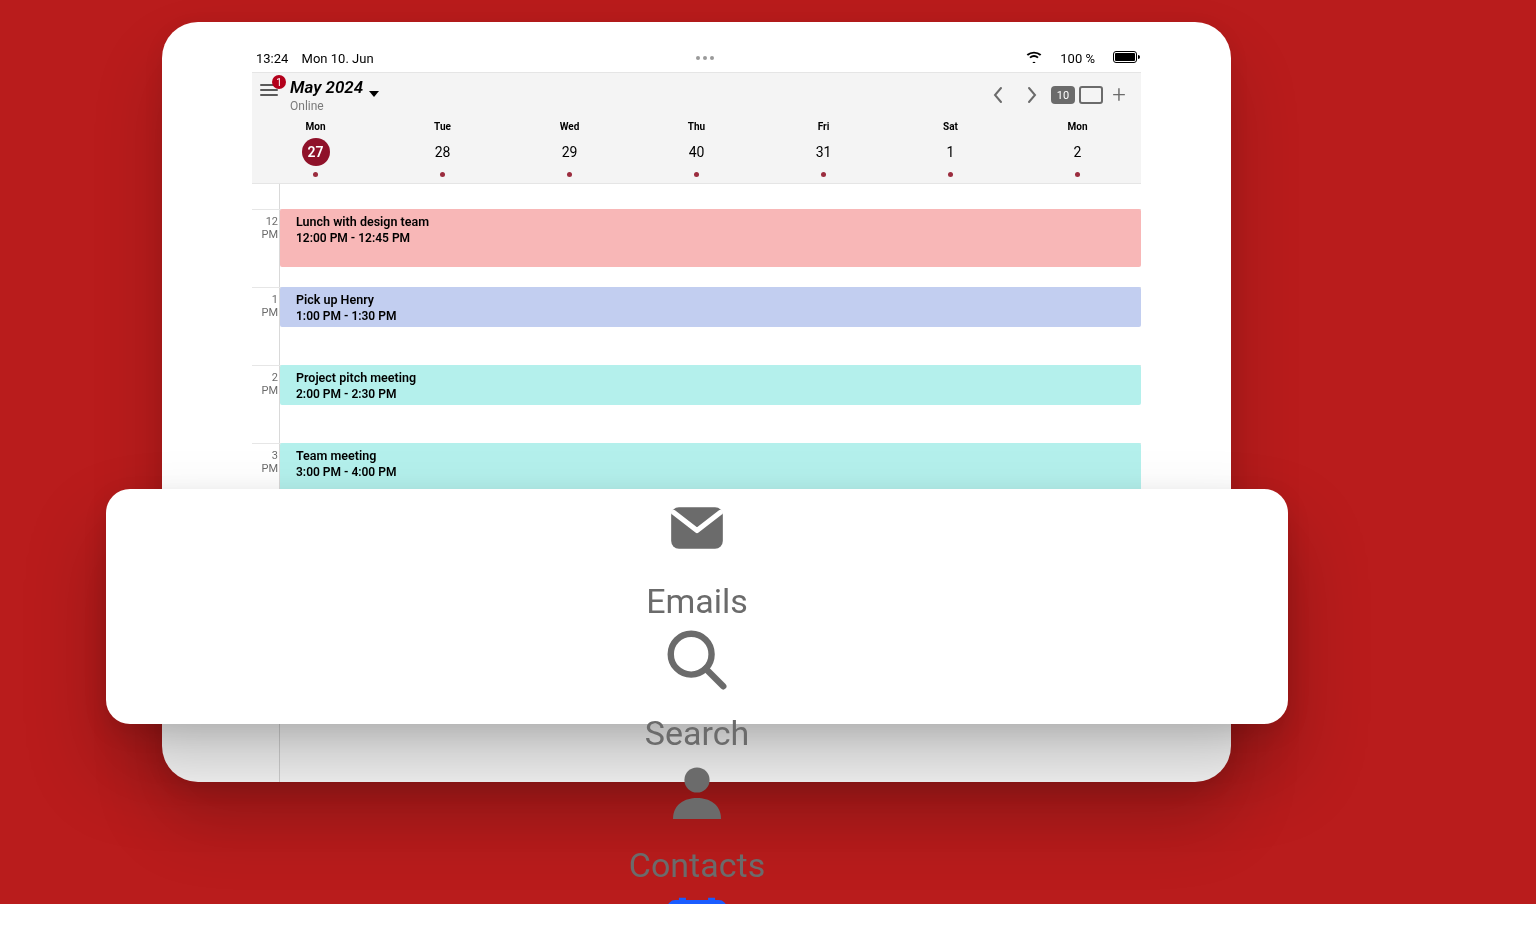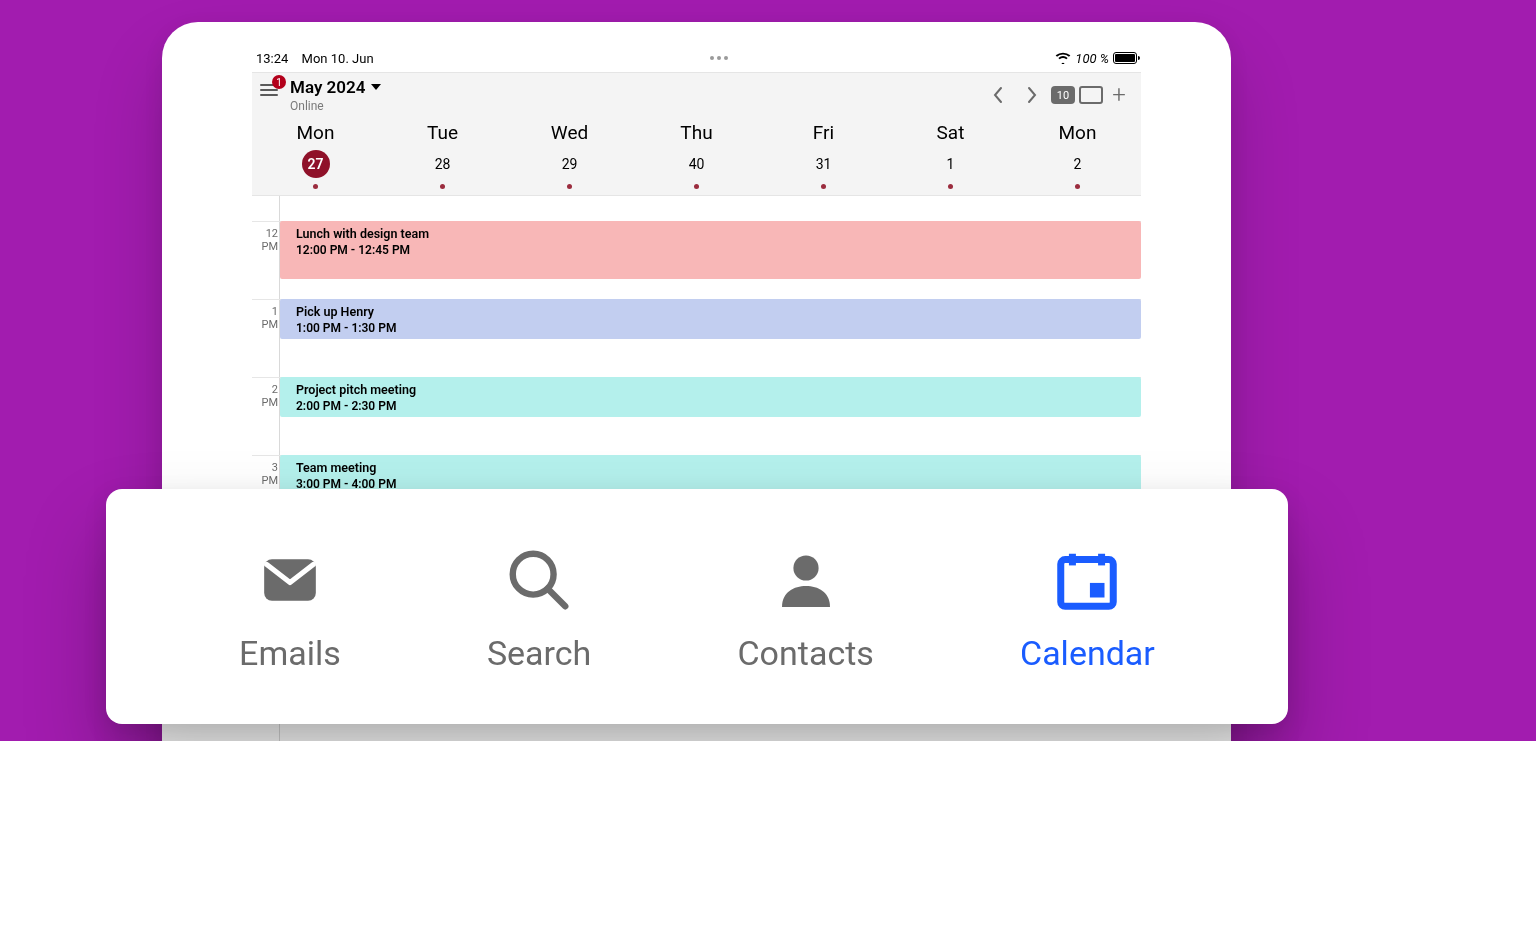--- a/index.html
+++ b/index.html
@@ -1,72 +1,72 @@
 <!DOCTYPE html>
 <html><head>
 <meta charset="utf-8">
 <style>
   * { box-sizing: border-box; }
   html,body { margin:0; padding:0; height:100%; font-family:-apple-system,BlinkMacSystemFont,"Segoe UI",Roboto,Arial,sans-serif; background:#fff; }
-  .stage { position:relative; width:1536px; height:741px; background:#a21caf; overflow:hidden; }
+  .stage { position:relative; width:1536px; height:904px; background:#b91c1c; overflow:hidden; }
 
   
   .tablet { position:absolute; left:162px; top:22px; width:1069px; height:760px; background:#fff; border-radius:36px; box-shadow:0 40px 70px rgba(0,0,0,.18),0 6px 20px rgba(0,0,0,.08); overflow:hidden; }
   .tablet-inner { margin:22px 90px 0 90px; height:100%; display:flex; flex-direction:column; }
 
   
   .statusbar { height:28px; display:flex; align-items:center; justify-content:space-between; font-size:13px; color:#000; padding:0 4px; }
   .sb-left span { margin-right:10px; }
   .sb-center { display:flex; gap:3px; }
   .sb-center .dot { width:4px; height:4px; border-radius:50%; background:#9a9a9a; }
-  .sb-right { display:flex; align-items:center; gap:4px;font-style:italic; }
+  .sb-right { display:flex; align-items:flex-start; gap:18px; }
   .wifi-icon { width:16px; height:12px; }
   .battery { width:24px; height:12px; border:1.5px solid #000; border-radius:3px; position:relative; }
   .battery::after { content:""; position:absolute; right:-4px; top:3px; width:2px; height:4px; background:#000; border-radius:0 2px 2px 0; }
   .battery-fill { position:absolute; inset:1px; background:#000; border-radius:1px; }
 
   
   .app-header { background:#f4f4f4; border-bottom:1px solid #e5e5e5; border-top:1px solid #e5e5e5; }
   .hdr-row { display:flex; align-items:center; justify-content:space-between; padding:4px 10px 0 4px; }
   .hdr-left { display:flex; align-items:flex-start; gap:8px; }
   .menu-btn { position:relative; width:26px; height:26px; display:flex; align-items:center; justify-content:center; cursor:pointer; }
   .hamburger { width:18px; display:flex; flex-direction:column; gap:3px; }
   .hamburger span { height:2px; background:#5a5a5a; border-radius:1px; }
   .menu-badge { position:absolute; top:-2px; right:-4px; background:#b3001b; color:#fff; font-size:10px; min-width:14px; height:14px; border-radius:7px; display:flex; align-items:center; justify-content:center; padding:0 3px; }
   .month-wrap { display:flex; flex-direction:column; }
-  .month-row { display:flex; align-items:center; gap:6px; cursor:pointer; }
+  .month-row { display:flex; align-items:flex-end; gap:6px; cursor:pointer;font-style:italic; }
   .month-title { font-size:17px; font-weight:600; color:#000; }
   .caret-down { width:0; height:0; border-left:5px solid transparent; border-right:5px solid transparent; border-top:6px solid #000; }
   .online { font-size:12px; color:#7a7a7a; margin-top:2px; }
 
   .hdr-right { display:flex; align-items:center; gap:4px; }
   .nav-arrow { width:30px; height:30px; display:flex; align-items:center; justify-content:center; font-size:20px; color:#6b6b6b; cursor:pointer; }
   .daycount-badge { background:#6b6b6b; color:#fff; font-size:11px; width:24px; height:18px; border-radius:4px; display:flex; align-items:center; justify-content:center; }
   .rect-btn { width:24px; height:18px; border:2px solid #6b6b6b; border-radius:3px; cursor:pointer; }
   .plus-btn { font-size:24px; color:#6b6b6b; font-weight:300; cursor:pointer; width:24px; text-align:center;}
 
   
   .weekdays { display:flex; padding:8px 0 6px 0; }
   .daycol { flex:1; display:flex; flex-direction:column; align-items:center; gap:6px; cursor:pointer; }
-  .dow { font-size:19px; font-weight:400; color:#000; }
+  .dow { font-size:10px; font-weight:700; color:#000; }
   .dnum { font-size:14px; color:#000; width:28px; height:28px; display:flex; align-items:center; justify-content:center; border-radius:14px; }
   .dnum.active { background:#8f1129; color:#fff; font-weight:600; }
   .ddot { width:5px; height:5px; border-radius:50%; background:#9b2c3e; }
 
   
   .timeline { position:relative; flex:1; overflow:hidden; }
   .time-gutter { position:absolute; left:0; top:0; bottom:0; width:28px; border-right:1px solid #d9d9d9; }
   .hourblock { position:absolute; left:0; right:0; height:78px; border-top:1px solid #e6e6e6; }
   .hourlabel { position:absolute; left:0; width:28px; text-align:right; font-size:11px; color:#6b6b6b; line-height:1.15; transform:translateY(-50%); padding-right:2px; }
   .event { position:absolute; border-radius:2px; padding:5px 16px; }
   .ev-title { font-size:12.5px; font-weight:600; color:#000; }
   .ev-time  { font-size:12px; font-weight:600; color:#000; margin-top:2px; }
 
   
-  .dock { position:absolute; left:106px; top:489px; width:1182px; height:235px; background:#fff; border-radius:16px; box-shadow:0 45px 80px rgba(0,0,0,.25),0 8px 25px rgba(0,0,0,.10); display:flex; align-items:center; justify-content:space-around; padding:0 60px; }
+  .dock { position:absolute; left:106px; top:489px; width:1182px; height:235px; background:#fff; border-radius:24px; box-shadow:0 45px 80px rgba(0,0,0,.25),0 8px 25px rgba(0,0,0,.10); display:flex; align-items:center; justify-content:space-around; padding:0 60px;flex-direction:column; }
   .tab { display:flex; flex-direction:column; align-items:center; gap:14px; cursor:pointer; }
   .tab-icon { width:78px; height:78px; display:flex; align-items:center; justify-content:center; }
   .tab-label { font-size:34px; }
   .inactive { color:#6b6b6b; fill:#6b6b6b; }
   .active   { color:#1a5cff; fill:#1a5cff; }
 
   svg { display:block; }
 </style>
 </head>
 <body>

